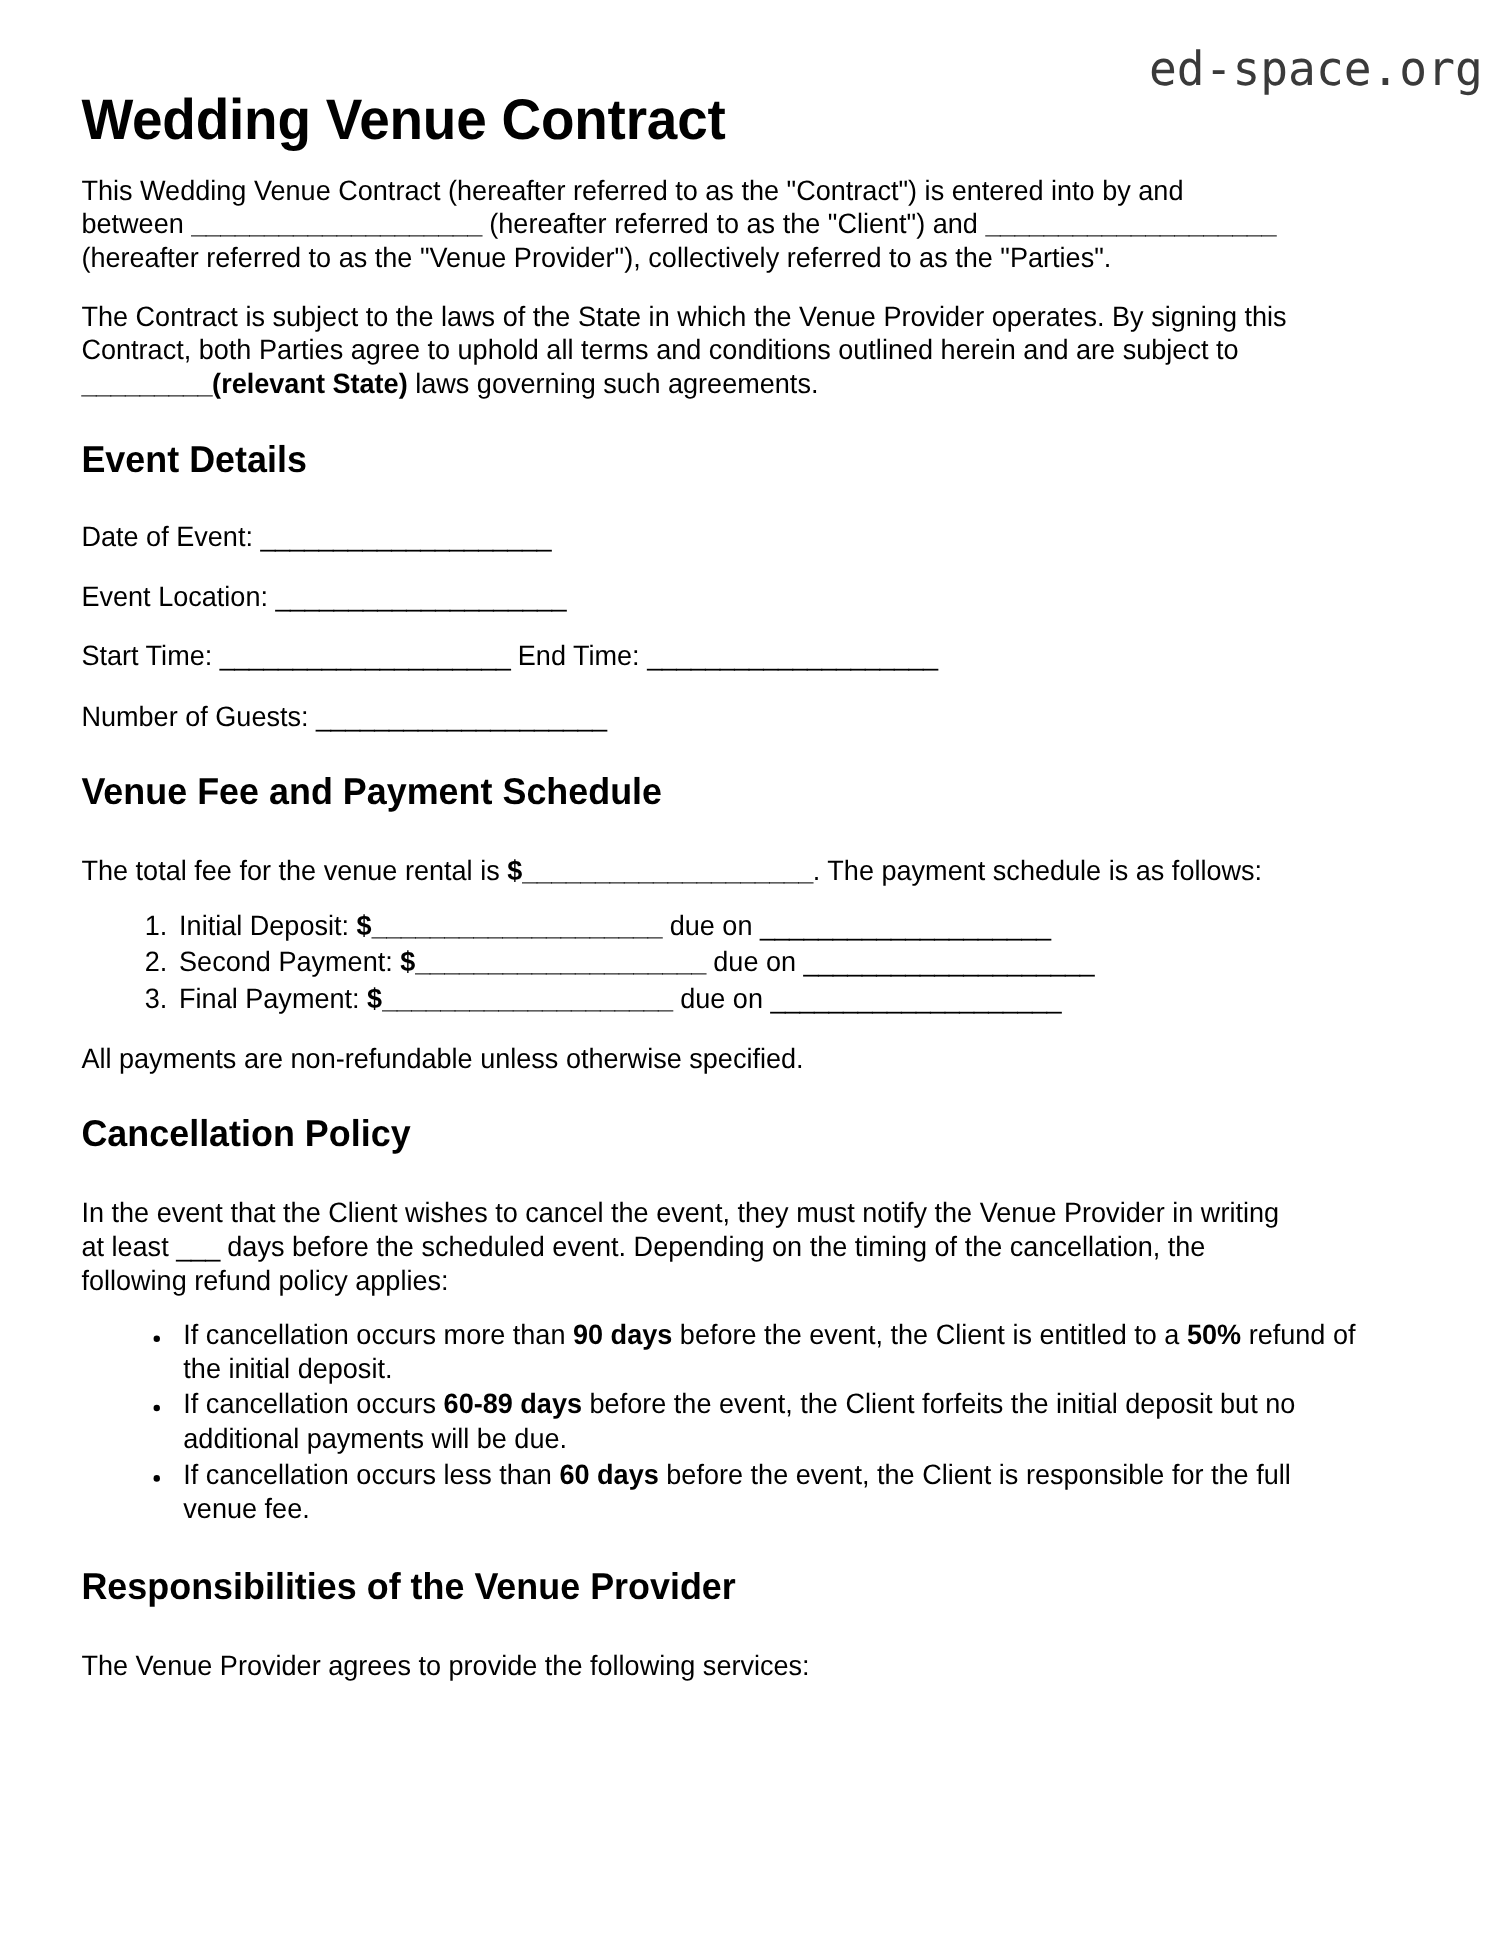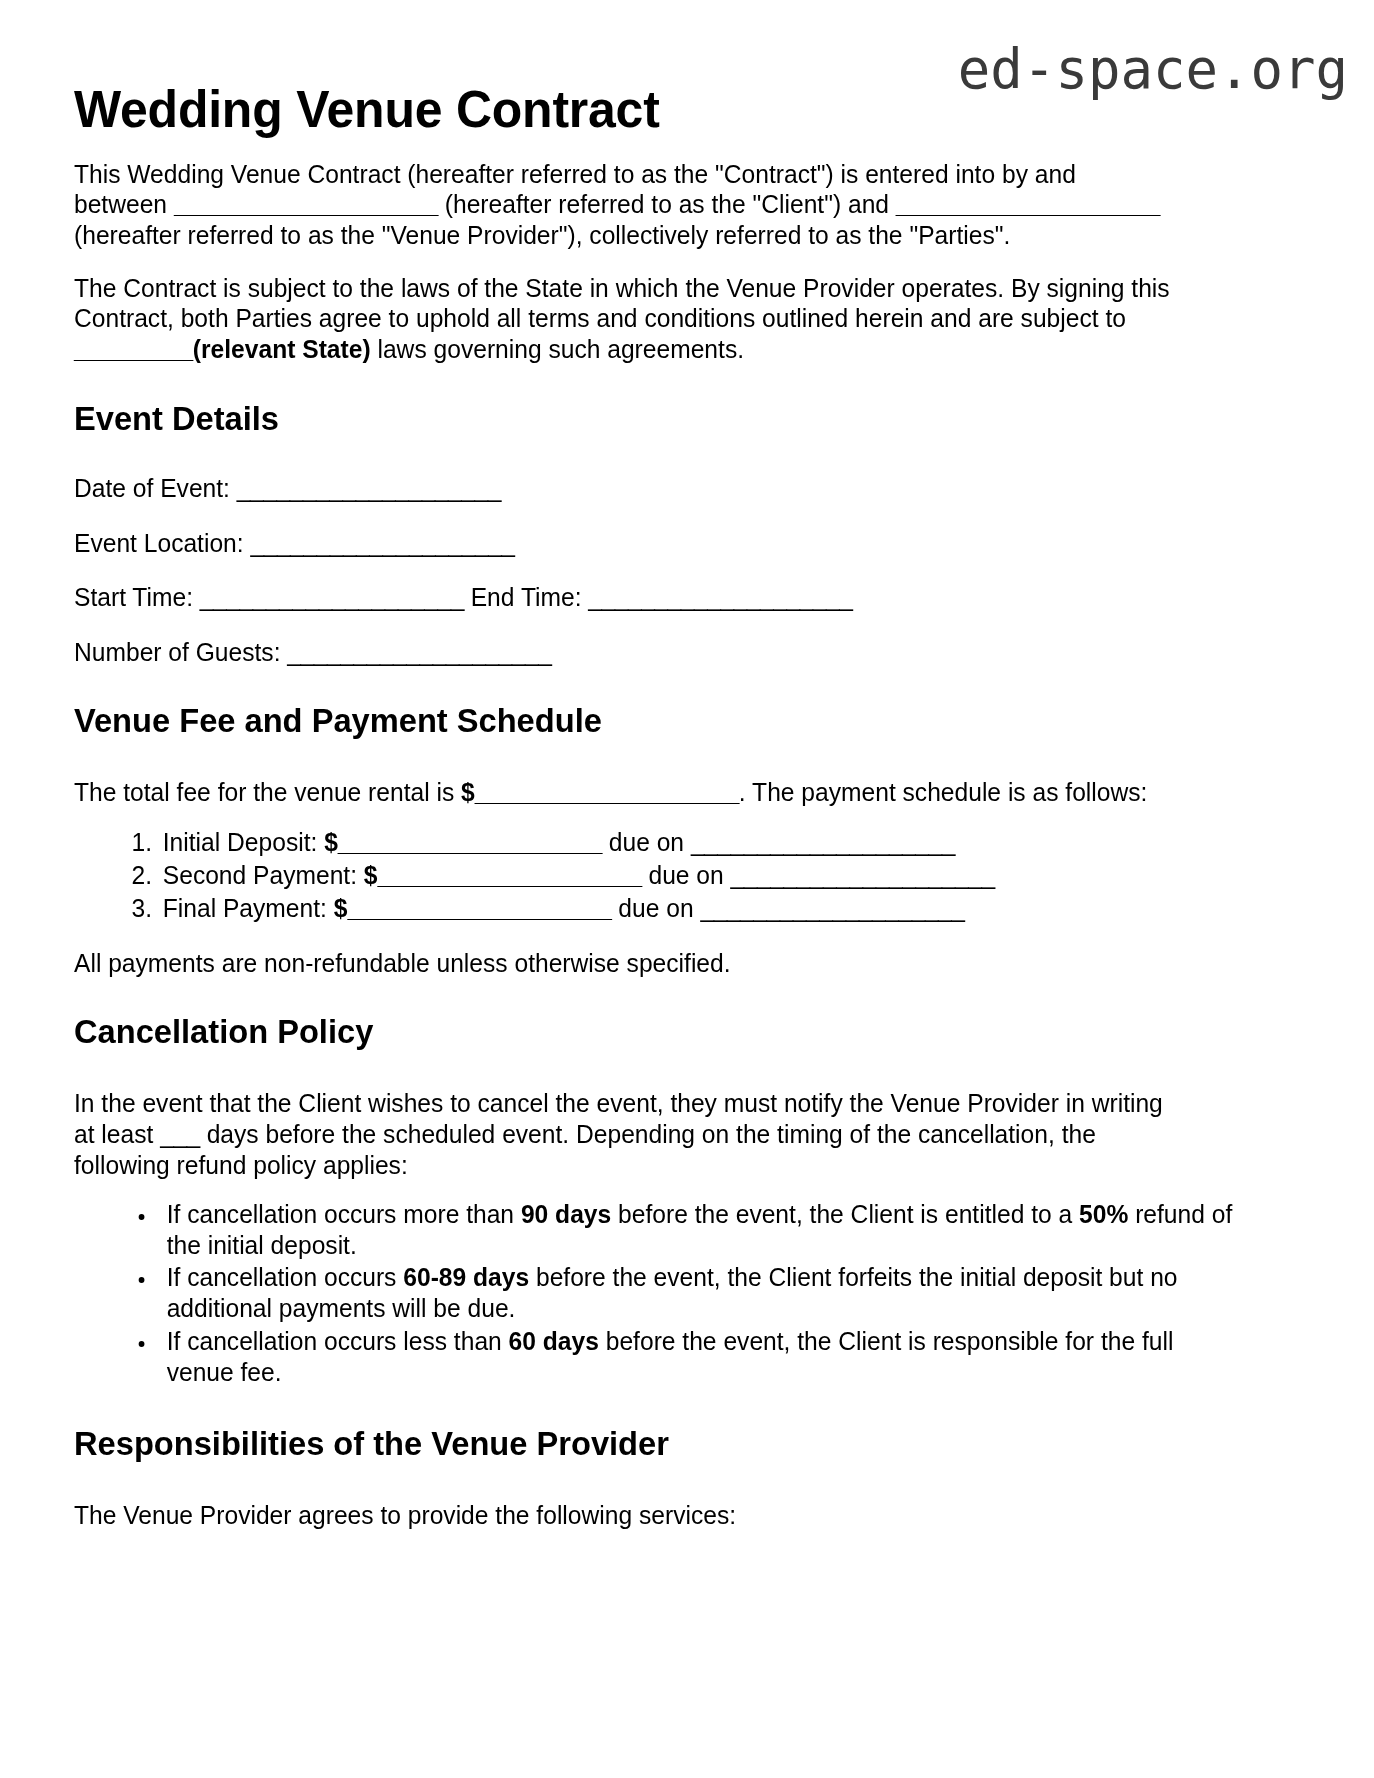--- a/index.html
+++ b/index.html
@@ -22,21 +22,21 @@
     height: 1778px;
     background: #fff;
     box-sizing: border-box;
     padding: 0 74px 0 74px;
   }
   .watermark {
     position: absolute;
     right: 26px;
     top: 38px;
     font-family: "DejaVu Sans Mono", "Liberation Mono", monospace;
-    font-size: 54px;
+    font-size: 42px;
     letter-spacing: 0px;
     color: #3a3a3a;
     white-space: nowrap;
     transform: scaleY(1.02);
   }
   h1.doc-title {
     font-size: 52px;
     font-weight: bold;
     margin: 0;
     padding-top: 82px;

